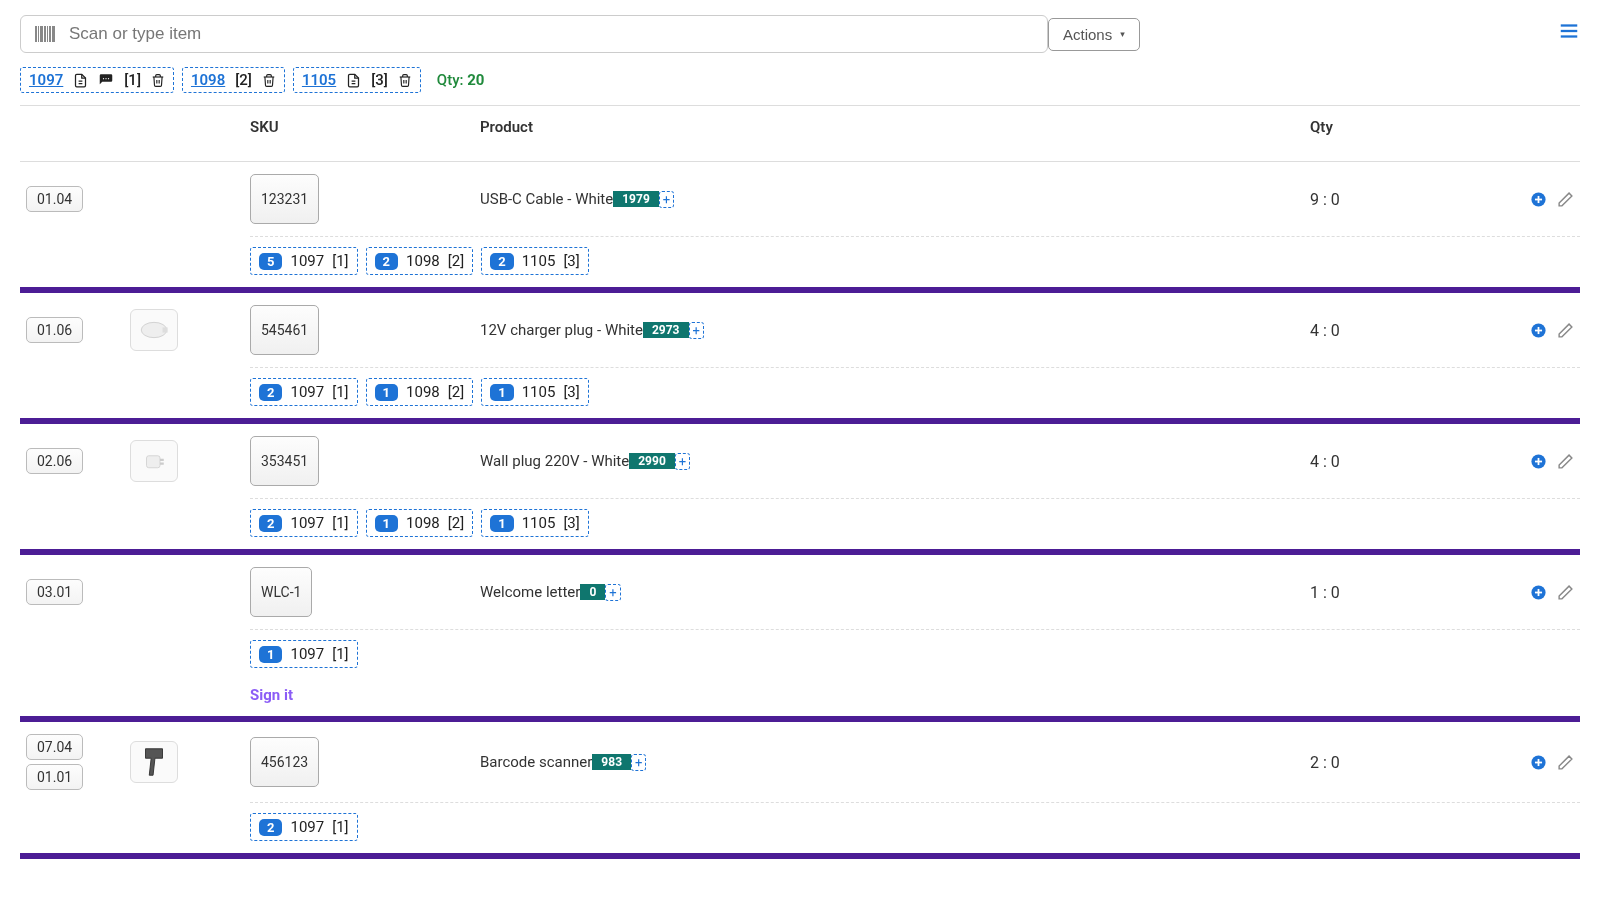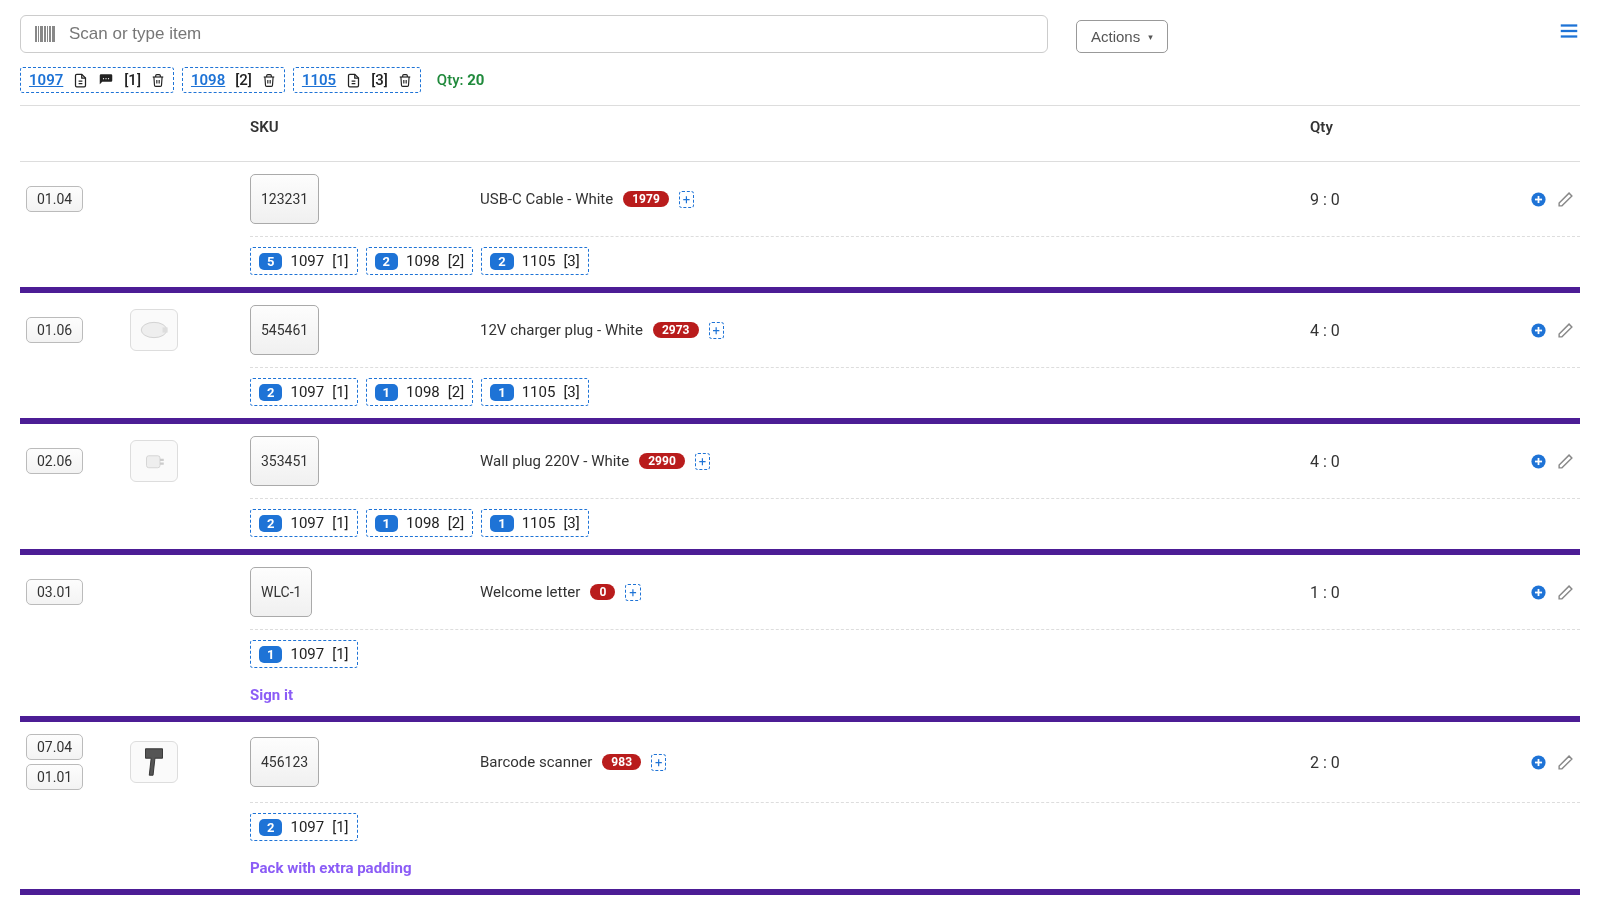--- a/index.html
+++ b/index.html
@@ -1,19 +1,19 @@
 <!DOCTYPE html>
 <html><head>
 <meta charset="utf-8">
 <style>
 * { box-sizing: border-box; margin: 0; padding: 0; }
 body { font-family: -apple-system, BlinkMacSystemFont, "Segoe UI", Roboto, Arial, sans-serif; font-size: 15px; color: #333; background: #fff; }
 .container { width: 1600px; height: 900px; padding: 15px 20px; position: relative; }
 
-.topbar { display: flex; align-items: flex-end; gap: 28px; }
+.topbar { display: flex; align-items: center; }
 .scan-wrap { display: flex; align-items: center; flex: 0 0 1028px; border: 1px solid #ccc; border-radius: 6px; padding: 8px 14px; gap: 14px; }
 .barcode-icon { width: 20px; height: 16px; display: flex; gap: 1px; align-items: stretch; }
 .barcode-icon span { background: #888; width: 2px; }
 .barcode-icon span:nth-child(2){width:1px}
 .barcode-icon span:nth-child(3){width:3px}
 .barcode-icon span:nth-child(5){width:1px}
 .barcode-icon span:nth-child(7){width:3px}
 .scan-input { border: none; outline: none; font-size: 17px; flex: 1; color: #333; }
 .scan-input::placeholder { color: #777; }
 
@@ -37,22 +37,22 @@
 .tbl-head .c-sku { grid-column: 2; }
 .tbl-head .c-prod { grid-column: 3; }
 .tbl-head .c-qty { grid-column: 4; }
 
 .row { border-bottom: 6px solid #4c1d95; padding: 12px 0 12px 0; }
 .row-top { display: grid; grid-template-columns: 110px 120px 230px 1fr 180px 90px; align-items: center; }
 .locs { display: flex; flex-direction: column; gap: 4px; align-items: flex-start; padding-left: 6px; }
 .loc-badge { border: 1px solid #bbb; border-radius: 5px; padding: 4px 10px; background: linear-gradient(#fdfdfd,#f3f3f3); color: #333; font-size: 14px; }
 .thumb { width: 48px; height: 42px; border: 1px solid #ddd; border-radius: 6px; display:flex; align-items:center; justify-content:center; background:#fafafa; }
 .sku-badge { display:inline-block; border: 1px solid #aaa; border-radius: 5px; padding: 16px 10px; background: linear-gradient(#fdfdfd,#f0f0f0); color: #333; font-size: 14px; }
-.prod-cell { display: flex; align-items: center; gap: 10px; color: #333; }
-.stock-pill { background: #b91c1c; color: #fff; font-weight: 700; border-radius: 8px; padding: 1px 9px; font-size: 12px; }
+.prod-cell { display: flex; align-items: center; color: #333; }
+.stock-pill { background: #0f766e; color: #fff; font-weight: 700; border-radius: 0; padding: 1px 9px; font-size: 12px; }
 .expand-ic { color: #1e73d6; cursor: pointer; font-size: 13px; border:1px dashed #1e73d6; border-radius:3px; padding:1px 3px; line-height:1; }
 .qty-cell { color: #333; font-size: 16px; }
 .actions-cell { display: flex; gap: 10px; justify-content: flex-end; padding-right: 6px; }
 .ic-plus { color: #1e73d6; cursor: pointer; }
 .ic-edit { color: #888; cursor: pointer; }
 
 .allocs { margin-left: 230px; margin-top: 12px; display: flex; gap: 8px; flex-wrap: wrap; border-top:1px dashed #ddd; padding-top:10px;}
 .alloc-chip { border: 1px dashed #1e73d6; border-radius: 3px; padding: 4px 8px; display:inline-flex; align-items:center; gap:8px; }
 .alloc-chip .num { background: #1e73d6; color:#fff; font-weight:700; border-radius:5px; padding:1px 8px; font-size:13px; }
 .alloc-chip .ord { color:#222; }
@@ -154,20 +154,21 @@
           </svg>
         </span>
       </span>
       <span class="qty-total"><span>Qty:</span> <b>20</b></span>
     </div>
 
   <div class="divider"></div>
 
   <div class="tbl-head">
     <div class="c-sku">SKU</div>
+    <div class="c-prod">Product</div>
     <div class="c-qty">Qty</div>
   </div>
 
   <div id="rows">
       <div class="row">
         <div class="row-top">
           <div class="locs">
             <span class="loc-badge">01.04</span>
           </div>
           <div></div>
@@ -390,17 +391,16 @@
             </span>
           </div>
         </div>
         <div class="allocs">
           <span class="alloc-chip">
             <span class="num">2</span>
             <span class="ord">1097</span>
             <span class="brk">[1]</span>
           </span>
         </div>
-        <div class="note">Pack with extra padding</div>
       </div>
     </div>
 
 </div>
 
 </body></html>

